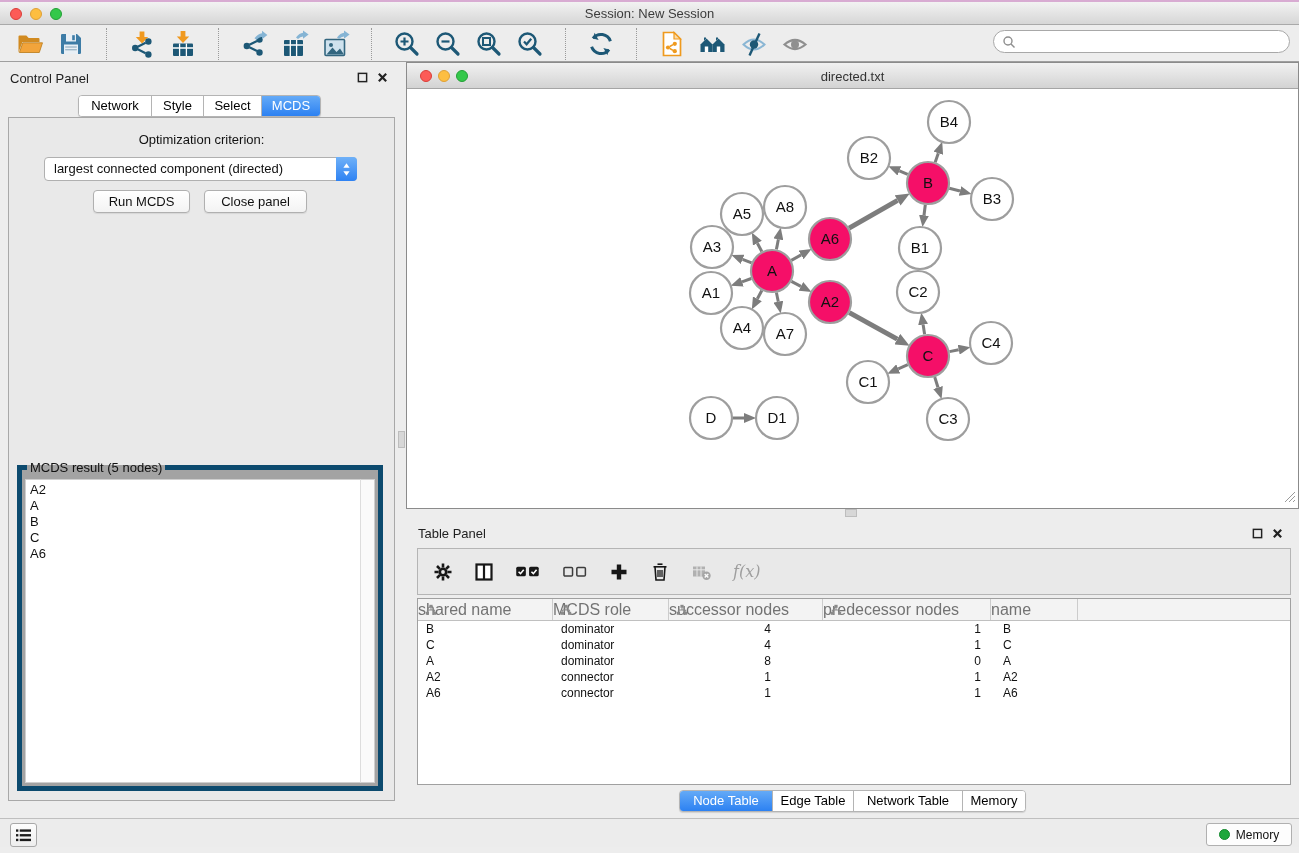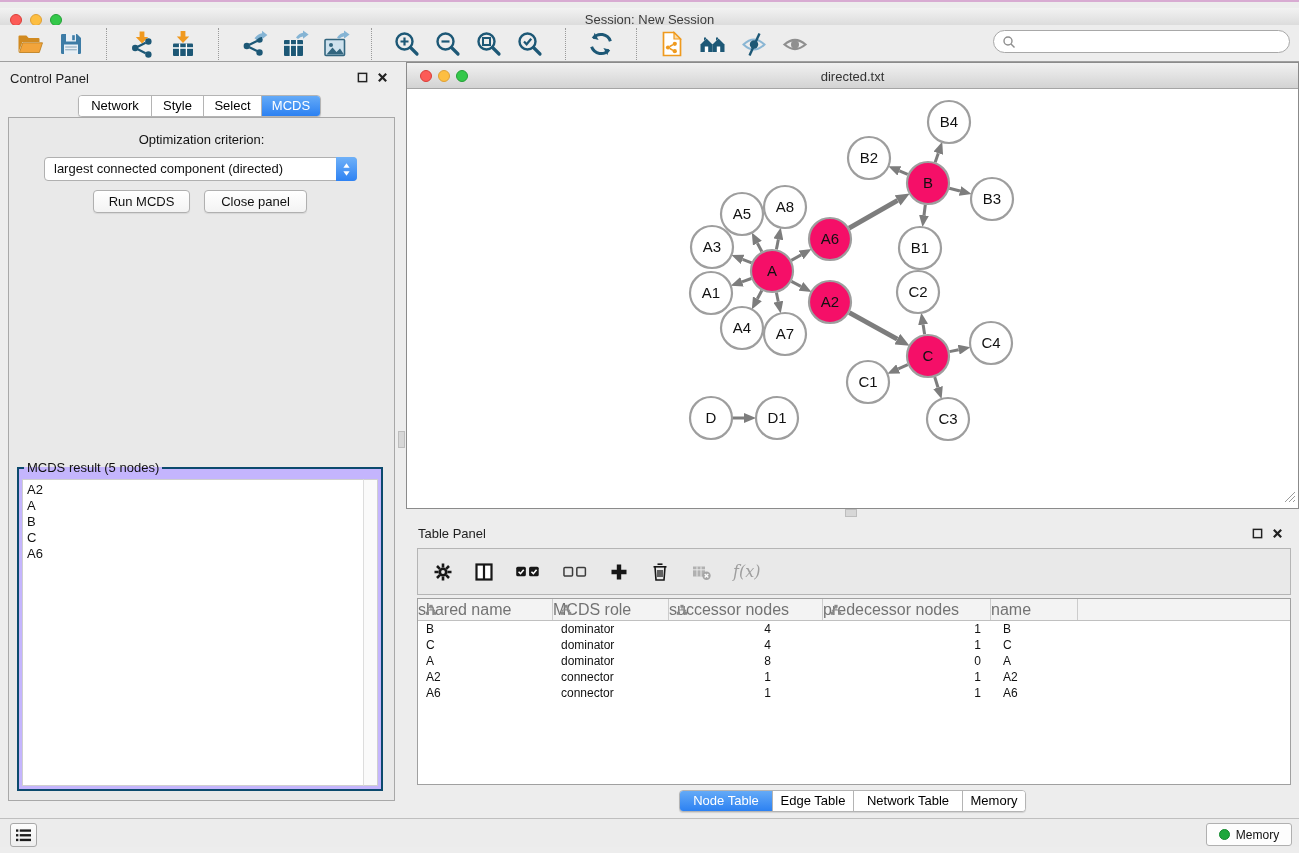--- a/index.html
+++ b/index.html
@@ -8,21 +8,21 @@
     position: relative;
     font-family: "Liberation Sans", sans-serif;
     background: #ededed;
     overflow: hidden;
     font-size: 13px;
     color: #1c1c1c;
   }
   
   .desktop-top { position:absolute; left:0; top:0; width:1299px; height:2px; background:#d8abd2; }
   
-  .titlebar { position:absolute; left:0; top:8px; width:1299px; height:23px;
+  .titlebar { position:absolute; left:0; top:2px; width:1299px; height:23px;
     background:linear-gradient(#f2f2f2,#d6d6d6); border-bottom:1px solid #a9a9a9; }
   .lights { position:absolute; left:10px; top:6px; display:flex; gap:8px; }
   .light { width:12px; height:12px; border-radius:50%; display:inline-block; }
   .light.red { background:#fc5b57; border:1px solid #da3e38; }
   .light.yellow { background:#fdbe41; border:1px solid #dfa035; }
   .light.green { background:#34c84a; border:1px solid #23a036; }
   .titlebar .title { position:absolute; left:0; right:0; top:4px; text-align:center; color:#3c3c3c; }
   
   .toolbar { position:absolute; left:0; top:25px; width:1299px; height:37px;
     background:#ededed; border-bottom:1px solid #9f9f9f; }
@@ -54,21 +54,21 @@
   .dropdown .dd-text { position:absolute; left:9px; top:3px; font-size:13px; color:#111; }
   .dd-cap { position:absolute; right:-1px; top:-1px; width:21px; height:24px;
     background:linear-gradient(#6fb1f8,#2e82f3); border-radius:0 4px 4px 0;
     display:flex; align-items:center; justify-content:center; }
   .mac-btn { position:absolute; height:23px; background:linear-gradient(#fff,#f3f3f3);
     border:1px solid #b0b0b0; border-radius:4px; font-size:13px; text-align:center; line-height:21px;
     color:#111; box-shadow:0 1px 1px rgba(0,0,0,.08); }
   #btn-run { left:84px; top:72px; width:97px; }
   #btn-close { left:195px; top:72px; width:103px; }
   .result-fieldset { position:absolute; left:8px; top:342px; width:366px; height:331px;
-    border:2px solid #0c4a6e; background:#c4b5fd; }
+    border:5px solid #0c4a6e; background:#a3a3a3; }
   .result-fieldset legend { margin-left:5px; padding:0 3px; font-size:13px; color:#111; }
   .result-list { position:absolute; left:3px; right:18px; top:4px; bottom:3px; background:#fff;
     border:1px solid #cfcfcf; border-right:none; padding:2px 0 0 4px; overflow:hidden; }
   .r-item { font-size:13px; line-height:16px; color:#111; }
   .result-scroll { position:absolute; right:3px; top:4px; bottom:3px; width:15px; background:#fafafa;
     border:1px solid #cfcfcf; border-left:1px solid #ddd; }
   
   .v-grip { position:absolute; left:398px; top:431px; width:7px; height:17px;
     background:#d7d7d7; border:1px solid #bdbdbd; }
   .h-grip { position:absolute; left:845px; top:509px; width:12px; height:8px;

